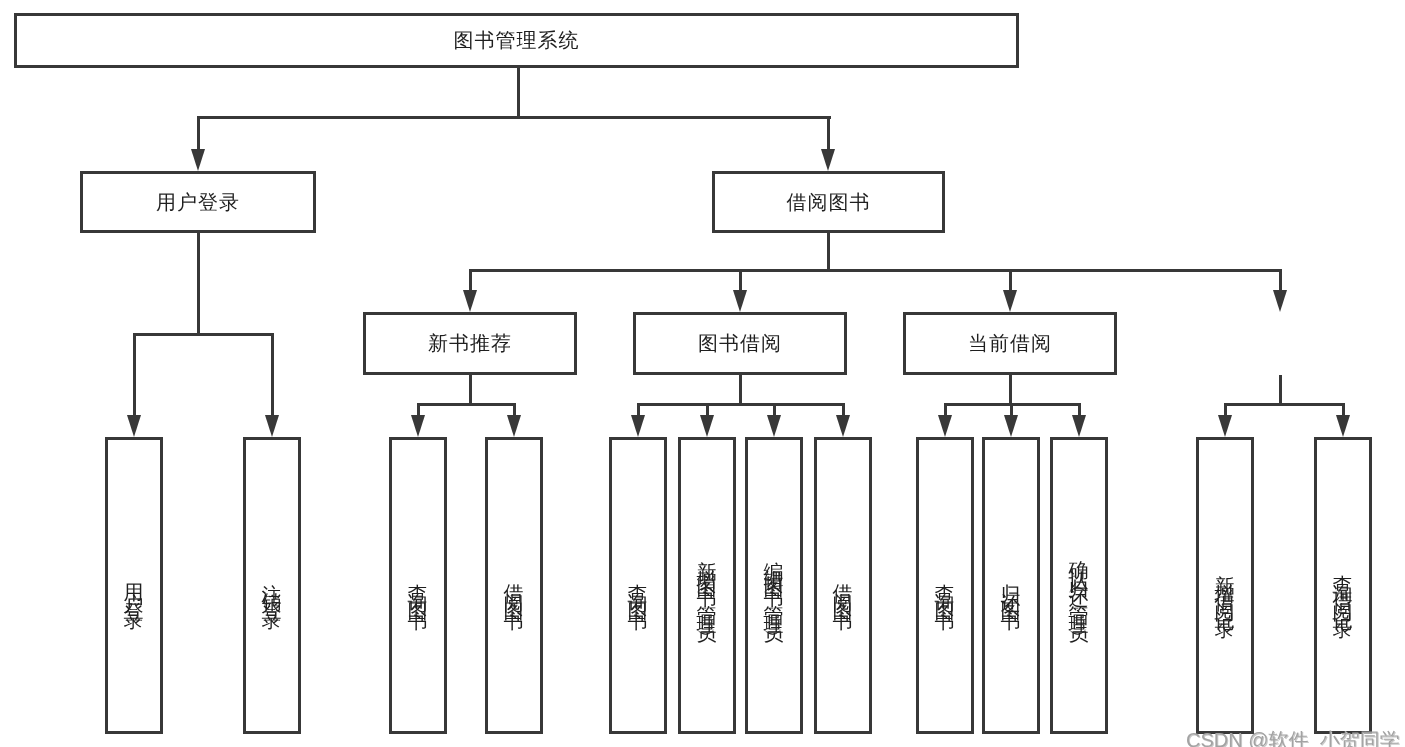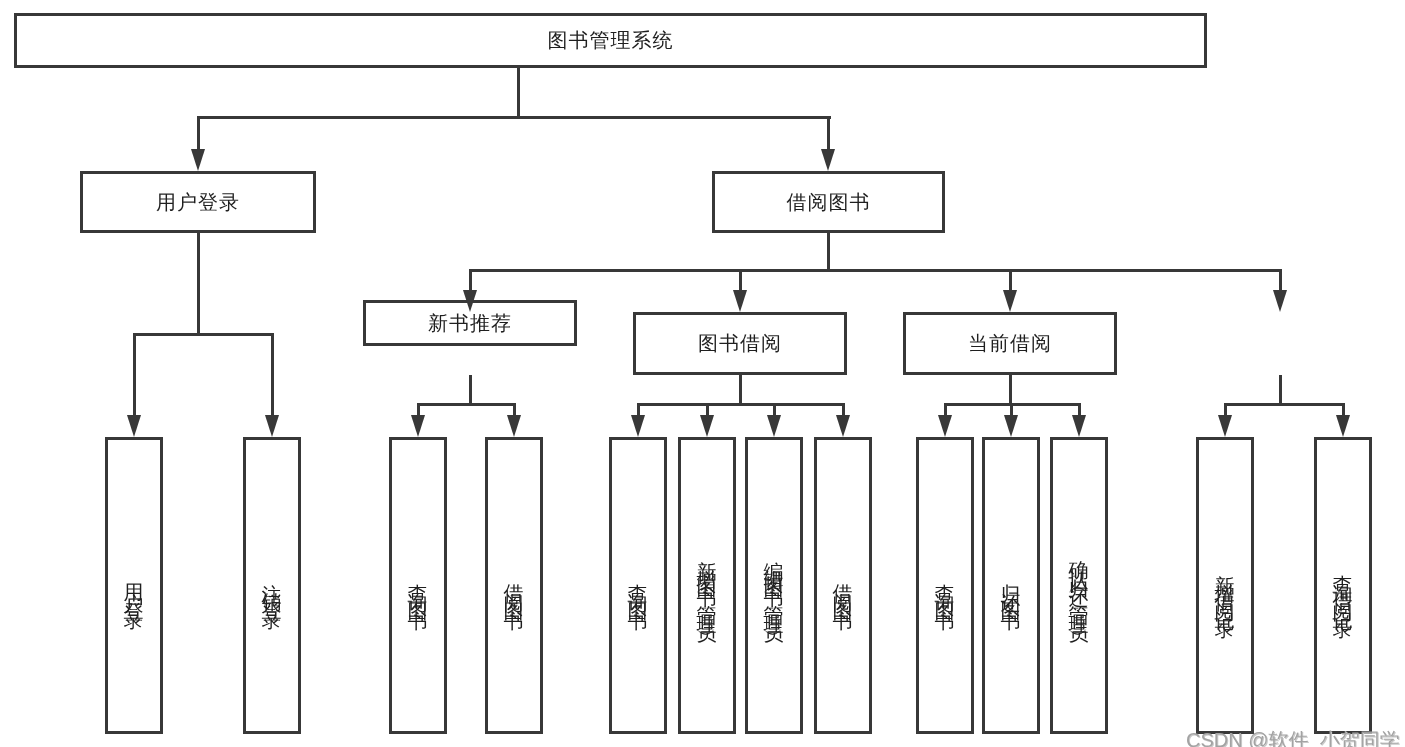--- a/index.html
+++ b/index.html
@@ -30,33 +30,33 @@
     color:#a3a3a3; font-size:20px; white-space:nowrap;
     text-shadow:1px 1px 0 #c9c9c9;
     text-align:right;
   }
 </style>
 </head>
 <body>
 
 <div class="canvas">
 
-  <div class="node" style="left:14px;top:13px;width:1193px;height:55px">
+  <div class="node" style="left:14px;top:13px;width:1005px;height:55px">
     <span>图书管理系统</span>
   </div>
 
   <div class="node" style="left:80px;top:171px;width:236px;height:62px">
     <span>用户登录</span>
   </div>
 
   <div class="node" style="left:712px;top:171px;width:233px;height:62px">
     <span>借阅图书</span>
   </div>
 
-  <div class="node" style="left:363px;top:300px;width:214px;height:46px">
+  <div class="node" style="left:363px;top:312px;width:214px;height:63px">
     <span>新书推荐</span>
   </div>
 
   <div class="node" style="left:903px;top:312px;width:214px;height:63px">
     <span>当前借阅</span>
   </div>
 
   <div class="node" style="left:633px;top:312px;width:214px;height:63px">
     <span>图书借阅</span>
   </div>

